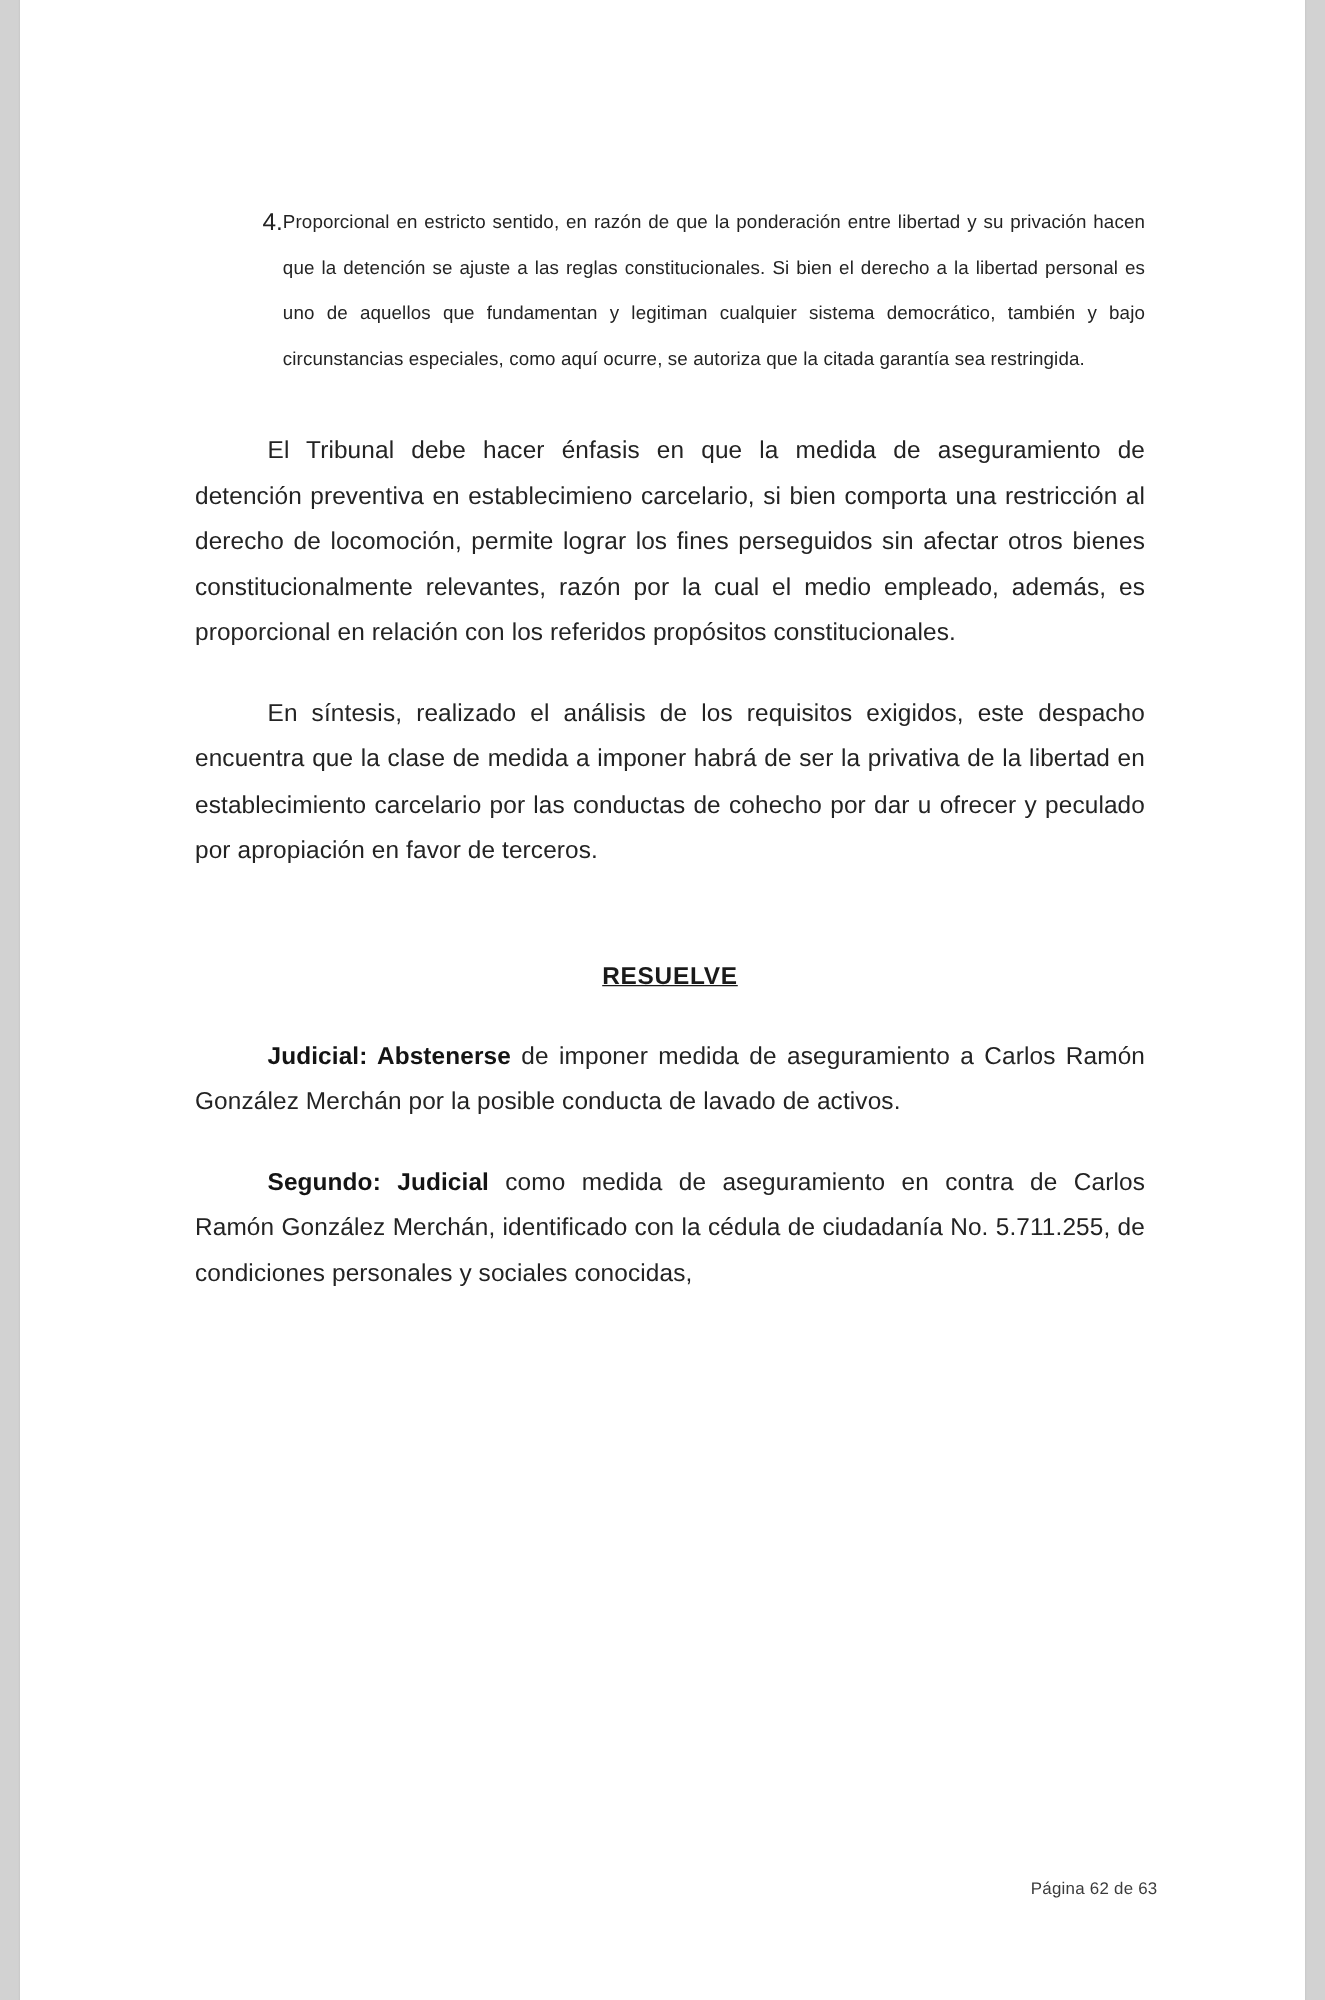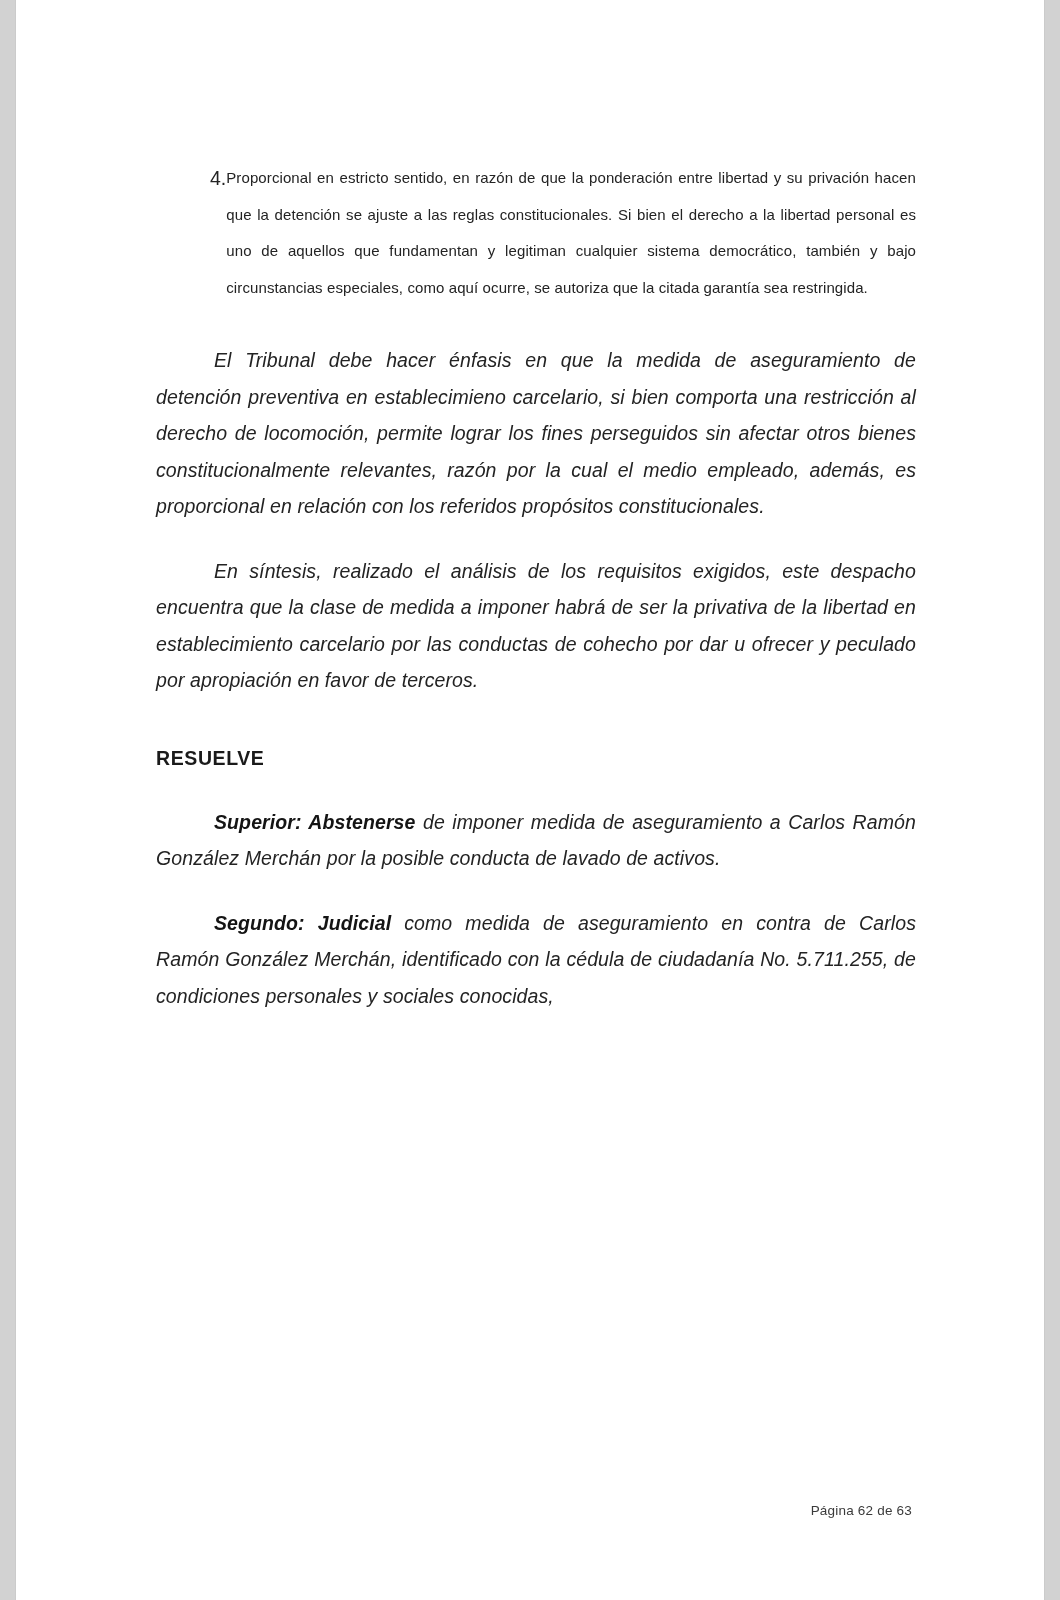--- a/index.html
+++ b/index.html
@@ -44,21 +44,20 @@
 
   
   .para {
     font-size: 19.5px;
     line-height: 36.5px;
     color: #232323;
     text-align: justify;
     text-justify: inter-word;
     margin: 0 0 28px 0;
     letter-spacing: 0.1px;
-    font-style: italic;
     -webkit-font-smoothing: antialiased;
   }
   .para.indent { text-indent: 58px; }
 
   
   .numbered {
     display: flex;
     margin: 0 0 36px 0;
     gap: 0;
   }
@@ -73,33 +72,34 @@
     flex: 1 1 auto;
     font-size: 15px;
     line-height: 36.5px;
     color: #232323;
     text-align: justify;
     text-justify: inter-word;
     letter-spacing: 0.1px;
   }
 
   .heading-center {
-    text-align: left;
+    text-align: center;
     font-size: 19.5px;
     font-weight: bold;
     color: #1a1a1a;
     letter-spacing: 0.6px;
-    margin: 6px 0 34px 0;
+    margin: 29px 0 34px 0;
+    text-decoration: underline;
   }
 
   b, strong { font-weight: bold; color: #141414; }
 
   .footer {
     position: absolute;
-    right: 132px;
+    right: 118px;
     bottom: 82px;
     font-size: 13.5px;
     color: #3b3b3b;
     letter-spacing: 0.2px;
   }
 
   .spacer-sm { height: 14px; }
 </style>
 </head>
 <body>
@@ -115,21 +115,21 @@
 
       <p class="para indent">El Tribunal debe hacer énfasis en que la medida de aseguramiento de detención preventiva en establecimieno carcelario, si bien comporta una restricción al derecho de locomoción, permite lograr los fines perseguidos sin afectar otros bienes constitucionalmente relevantes, razón por la cual el medio empleado, además, es proporcional en relación con los referidos propósitos constitucionales.</p>
 
       <p class="para indent">En síntesis, realizado el análisis de los requisitos exigidos, este despacho encuentra que la clase de medida a imponer habrá de ser la privativa de la libertad en establecimiento carcelario por las conductas de cohecho por dar u ofrecer y peculado por apropiación en favor de terceros.</p>
 
 
       <div class="spacer-sm"></div>
 
       <div class="heading-center">RESUELVE</div>
 
-      <p class="para indent"><b>Superior: Abstenerse</b><span> de imponer medida de aseguramiento a Carlos Ramón González Merchán por la posible conducta de lavado de activos.</span></p>
+      <p class="para indent"><b>Judicial: Abstenerse</b><span> de imponer medida de aseguramiento a Carlos Ramón González Merchán por la posible conducta de lavado de activos.</span></p>
 
       <p class="para indent"><b>Segundo: Judicial</b><span> como medida de aseguramiento en contra de Carlos Ramón González Merchán, identificado con la cédula de ciudadanía No. 5.711.255, de condiciones personales y sociales conocidas,</span></p>
 
     </div>
 
     <div class="footer">Página 62 de 63</div>
   </div>
 </div>
 
 </body></html>

